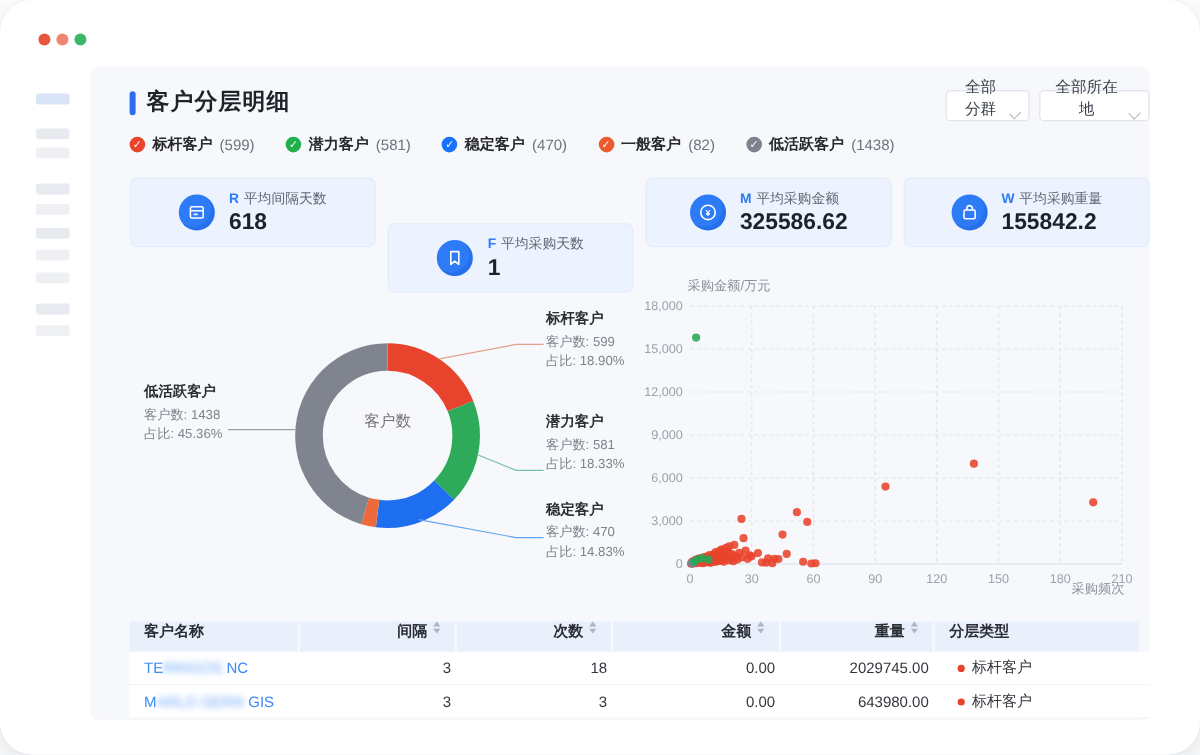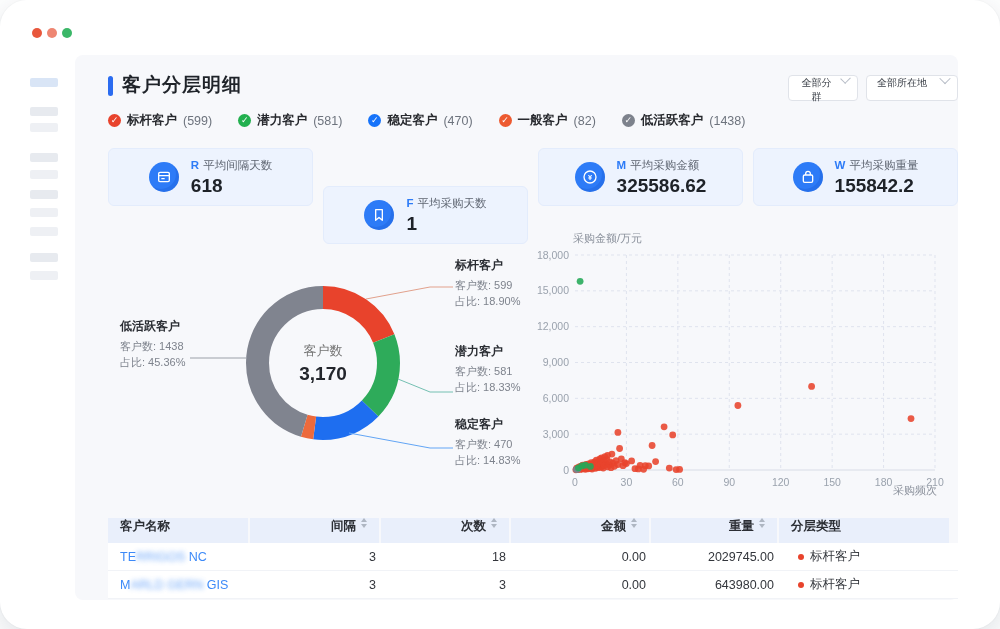--- a/index.html
+++ b/index.html
@@ -5,21 +5,21 @@
   * { margin:0; padding:0; box-sizing:border-box; }
   html,body { width:1000px; height:629px; background:#fff; font-family:"Liberation Sans","DejaVu Sans",sans-serif; overflow:hidden; }
   .window { position:absolute; left:0; top:0; width:1000px; height:629px; background:#fff; border-radius:27px; box-shadow:0 10px 34px rgba(40,60,90,.16), 0 0 0 1px rgba(0,0,0,.02); overflow:hidden; }
   .tl-dot { position:absolute; width:10px; height:10px; border-radius:50%; }
   .sb-bar { position:absolute; left:30px; width:28px; height:9px; border-radius:2px; }
   .panel { position:absolute; left:75px; top:55px; width:883px; height:545px; background:#f7f8fb; border-radius:8px; }
 
   
   .accent { position:absolute; left:33px; top:21px; width:5px; height:20px; border-radius:3px; background:#2b6cf0; }
   .page-title { position:absolute; left:47px; top:17px; font-size:19px; font-weight:700; color:#1f2329; letter-spacing:1px; }
-  .filter-btn { position:absolute; top:20px; height:26px; background:#fff; border:1px solid #e0e3e9; border-radius:4px; font-size:10px; color:#3a3f47; display:flex; align-items:flex-start; justify-content:space-between; padding:0 8px 0 10px; cursor:pointer; }
+  .filter-btn { position:absolute; top:20px; height:26px; background:#fff; border:1px solid #e0e3e9; border-radius:4px; font-size:13px; color:#3a3f47; display:flex; align-items:flex-end; justify-content:space-between; padding:0 8px 0 10px; cursor:pointer; }
   .filter-btn .chev { width:8px; height:8px; border:solid #b6bcc6; border-width:0 1.5px 1.5px 0; transform:rotate(45deg) translate(-1px,-1px); margin-left:8px; }
 
   
   .legend { position:absolute; left:33px; top:57px; display:flex; gap:26px; align-items:center; }
   .legend-item { display:flex; align-items:center; gap:6px; cursor:pointer; }
   .check-dot { width:13px; height:13px; border-radius:50%; color:#fff; font-size:9px; line-height:13px; text-align:center; font-weight:700; }
   .legend-label { font-size:12.5px; font-weight:700; color:#27292e; }
   .legend-count { font-size:12.5px; color:#6d737d; }
 
   
@@ -178,21 +178,20 @@
         <circle cx="228" cy="158" r="65.5" fill="none" stroke="#1e6ef0" stroke-width="23" pathLength="100" stroke-dasharray="14.826498422712934 85.17350157728707" stroke-dashoffset="-37.223974763406936" transform="rotate(-90 228 158)"></circle>
         <circle cx="228" cy="158" r="65.5" fill="none" stroke="#ed6a3c" stroke-width="23" pathLength="100" stroke-dasharray="2.5867507886435335 97.41324921135647" stroke-dashoffset="-52.05047318611987" transform="rotate(-90 228 158)"></circle>
         <circle cx="228" cy="158" r="65.5" fill="none" stroke="#80848f" stroke-width="23" pathLength="100" stroke-dasharray="45.3627760252366 54.6372239747634" stroke-dashoffset="-54.63722397476341" transform="rotate(-90 228 158)"></circle>
         <polyline points="271,94 335,82 358,82" fill="none" stroke="#e2a18c" stroke-width="1"></polyline>
         <polyline points="303,174 335,187 358,187" fill="none" stroke="#74c0b2" stroke-width="1"></polyline>
         <polyline points="254,228 335,243 358,243" fill="none" stroke="#62a5f5" stroke-width="1"></polyline>
         <polyline points="95,153 151,153" fill="none" stroke="#9ba0a8" stroke-width="1"></polyline>
       </svg>
     <div class="donut-center">
       <div class="c1">客户数</div>
-      <div class="c2">3,170</div>
     </div>
     <div id="callouts">
         <div style="position: absolute; left: 380px; top: 202px;">
           <div class="callout-title">标杆客户</div>
           <div class="callout-line">客户数: 599</div>
           <div class="callout-line">占比: 18.90%</div>
         </div>
         <div style="position: absolute; left: 380px; top: 288px;">
           <div class="callout-title">潜力客户</div>
           <div class="callout-line">客户数: 581</div>

